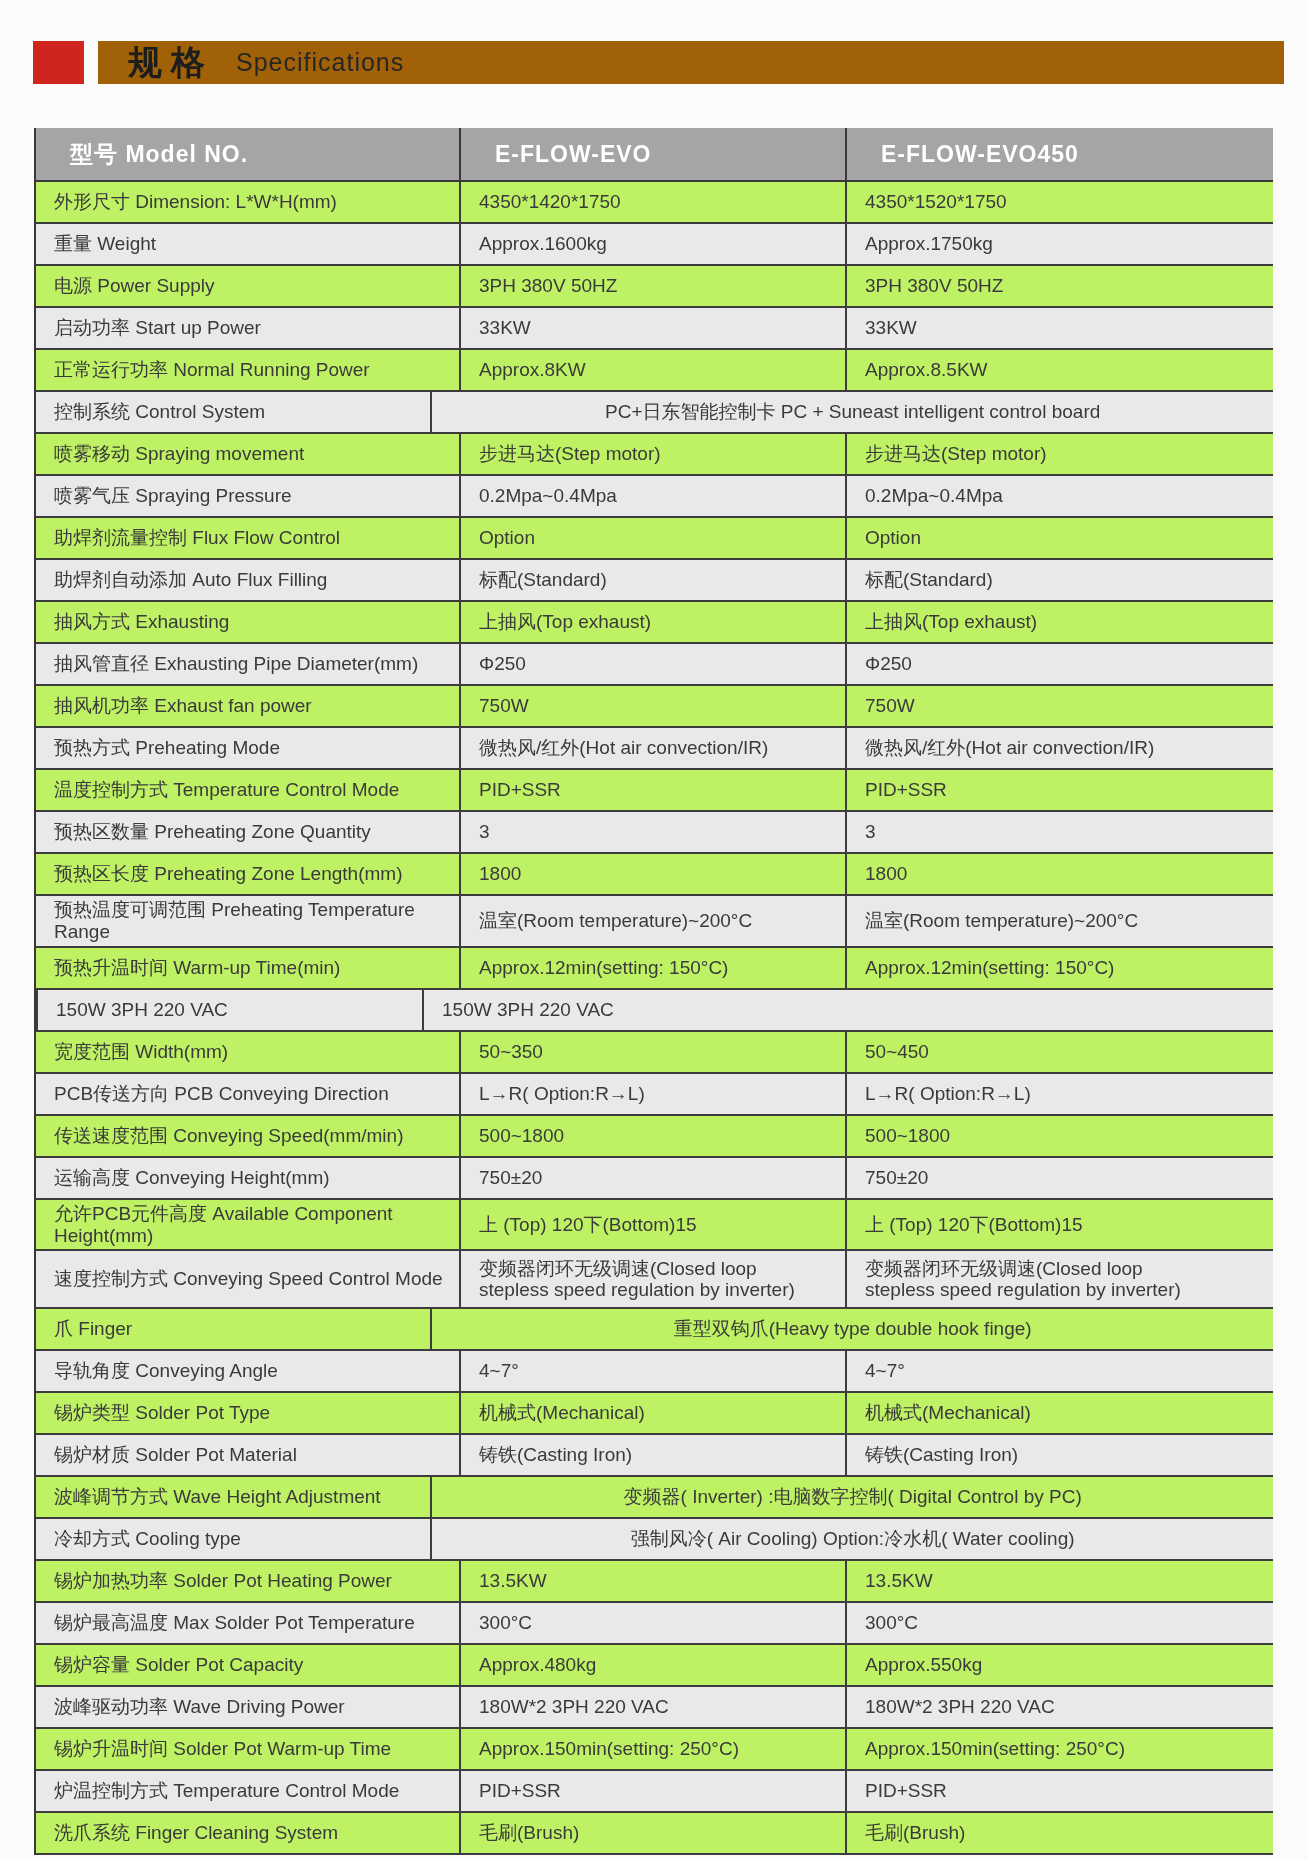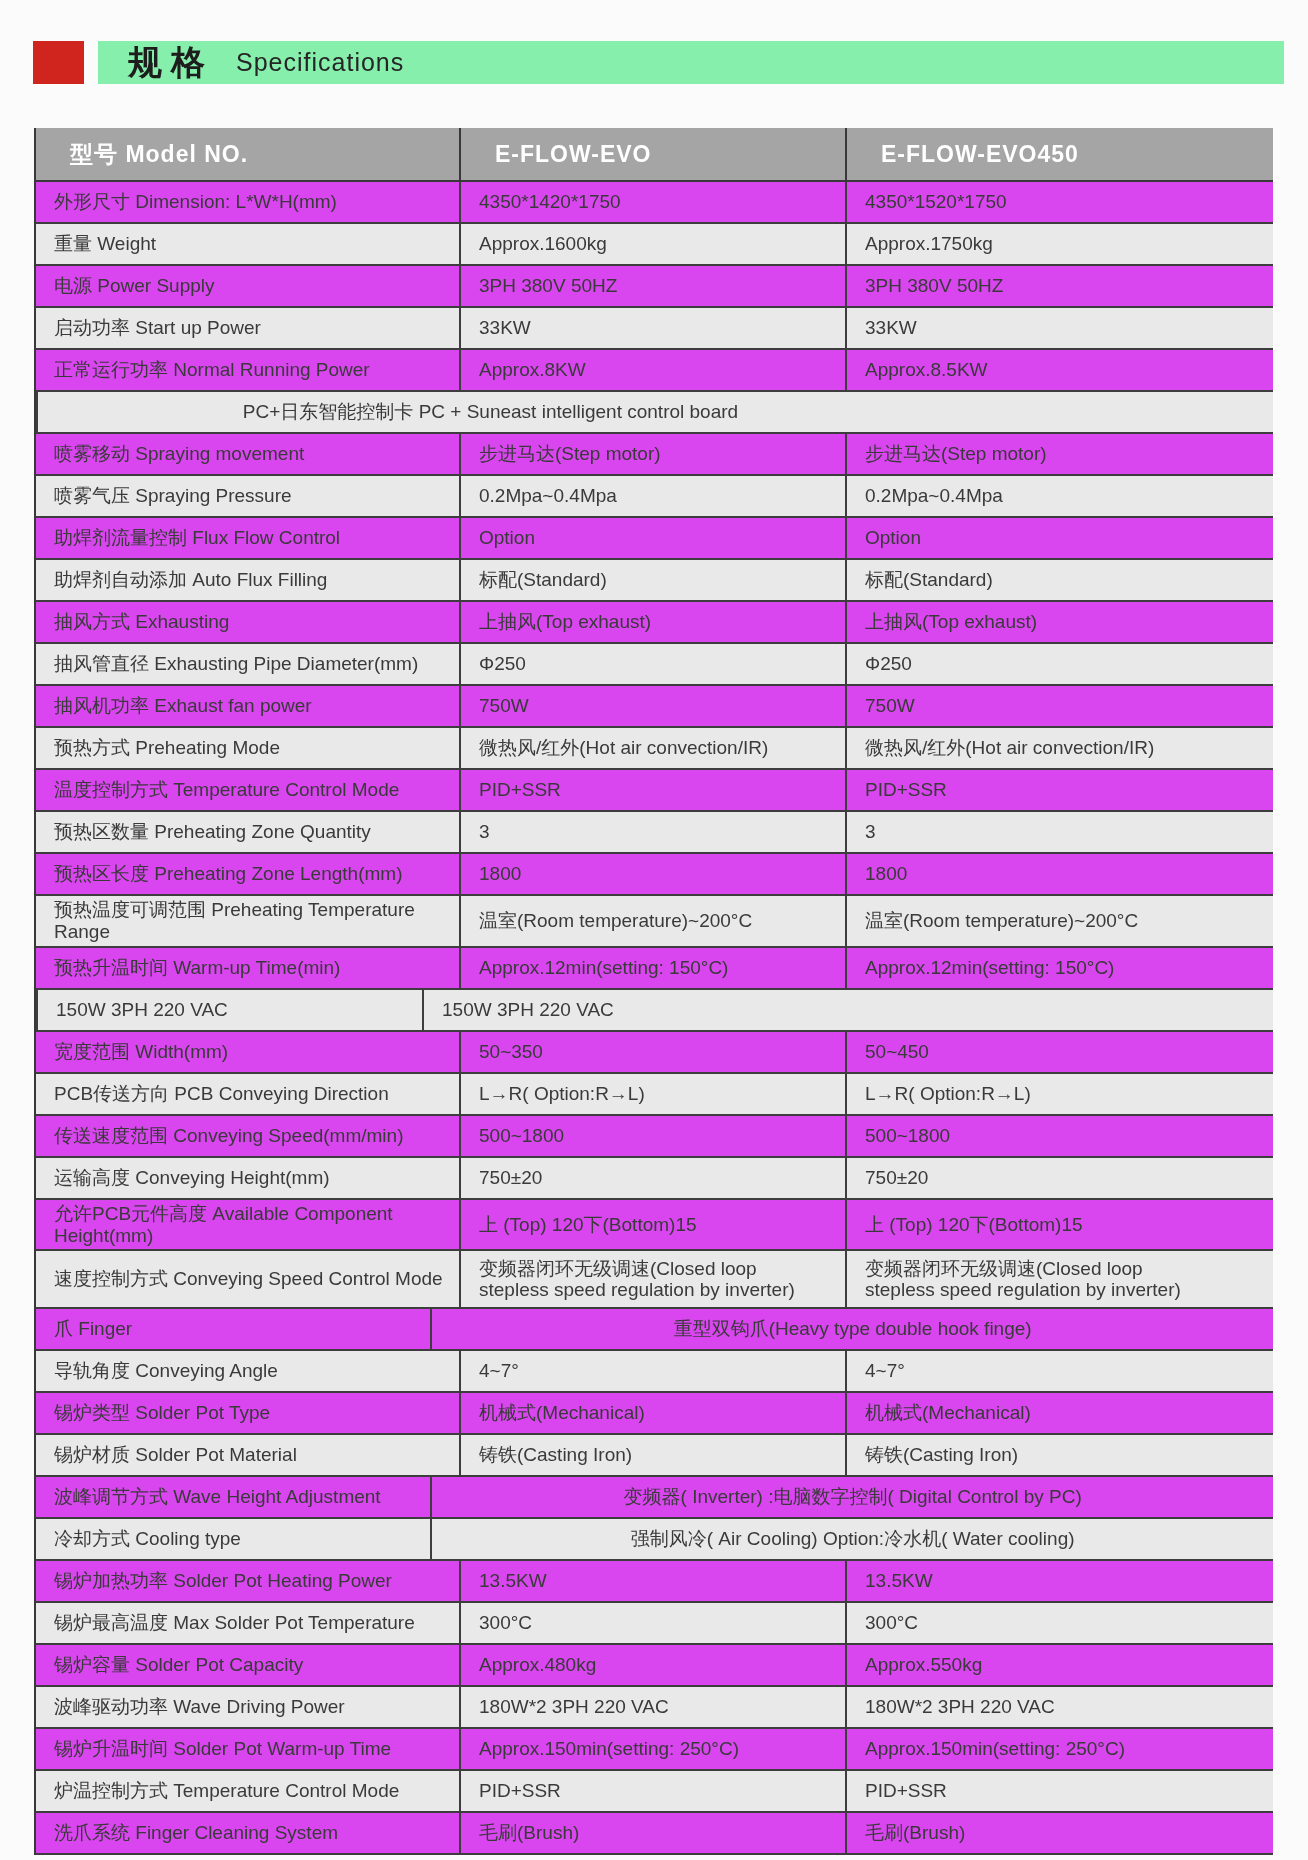--- a/index.html
+++ b/index.html
@@ -5,37 +5,37 @@
   * { margin:0; padding:0; box-sizing:border-box; }
   html,body { background:#fbfbfb; }
   body {
     width:1308px; height:1860px; position:relative; overflow:hidden;
     font-family:"Liberation Sans","DejaVu Sans",sans-serif; color:#3a3a3a;
   }
   
   .title-bar { position:absolute; top:41px; left:33px; width:1251px; height:43px; }
   .red-square { position:absolute; left:0; top:0; width:51px; height:43px; background:#d0251e; }
   .title-strip {
-    position:absolute; left:65px; top:0; right:0; height:43px; background:#86efac;
+    position:absolute; left:65px; top:0; right:0; height:43px; background:#a16207;
     display:flex; align-items:center;
   }
   .title-zh { font-size:34px; font-weight:bold; color:#1d1d1d; letter-spacing:9px; margin-left:30px; white-space:nowrap; }
   .title-en { font-size:25px; color:#262626; margin-left:22px; letter-spacing:1px; white-space:nowrap; }
   
   .spec-table { position:absolute; left:34px; top:128px; width:1239px; border-left:2px solid #383838; }
   .thead { display:flex; height:54px; background:#a5a5a5; border-bottom:2px solid #383838; }
   .th {
     color:#ffffff; font-weight:bold; font-size:23px; letter-spacing:1px;
     display:flex; align-items:center; padding-left:34px; white-space:nowrap;
   }
   .th.c1 { width:423px; }
   .th.c2 { width:386px; border-left:2px solid #383838; }
   .th.c3 { width:428px; border-left:2px solid #383838; }
   .tbody { width:100%; }
-  .row { display:flex; min-height:42px; border-bottom:2px solid #3d3d3d; background:#d946ef; }
+  .row { display:flex; min-height:42px; border-bottom:2px solid #3d3d3d; background:#bef264; }
   .row:nth-child(even) { background:#e9e9e9; }
   .row.tall { min-height:58px; }
   .cell {
     display:flex; align-items:center; font-size:19px; color:#3a3a3a;
     padding:3px 6px 3px 18px; line-height:1.15;
   }
   .cell.label { width:423px; }
   .cell.v  { width:386px; border-left:2px solid #3d3d3d; }
   .cell.v2 { width:428px; }
   .cell.span { width:907px; border-left:2px solid #3d3d3d; justify-content:center; text-align:center; padding-left:6px; }
@@ -78,20 +78,21 @@
         <div class="cell label">启动功率 Start up Power</div>
         <div class="cell v pre">33KW</div>
         <div class="cell v v2 pre">33KW</div>
       </div>
       <div class="row">
         <div class="cell label">正常运行功率 Normal Running Power</div>
         <div class="cell v pre">Approx.8KW</div>
         <div class="cell v v2 pre">Approx.8.5KW</div>
       </div>
       <div class="row">
+        <div class="cell label">控制系统 Control System</div>
         <div class="cell span pre">PC+日东智能控制卡 PC + Suneast intelligent control board</div>
       </div>
       <div class="row">
         <div class="cell label">喷雾移动 Spraying movement</div>
         <div class="cell v pre">步进马达(Step motor)</div>
         <div class="cell v v2 pre">步进马达(Step motor)</div>
       </div>
       <div class="row">
         <div class="cell label">喷雾气压 Spraying Pressure</div>
         <div class="cell v pre">0.2Mpa~0.4Mpa</div>

